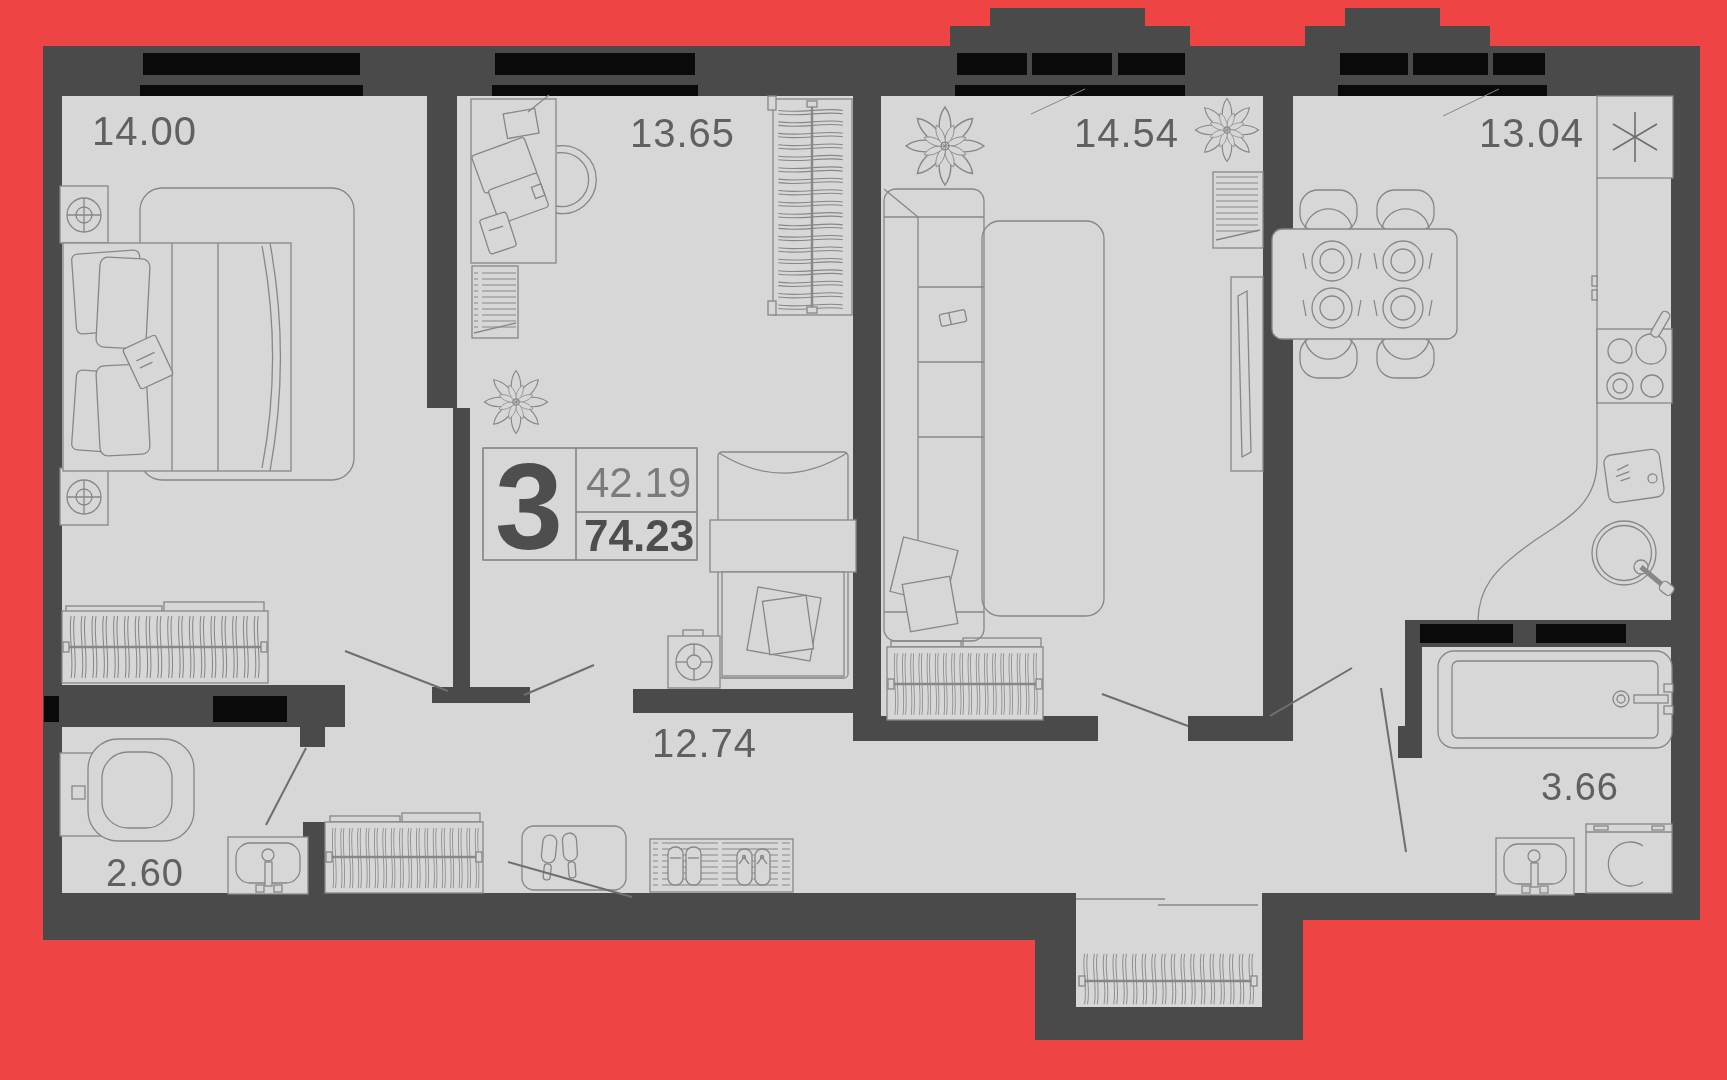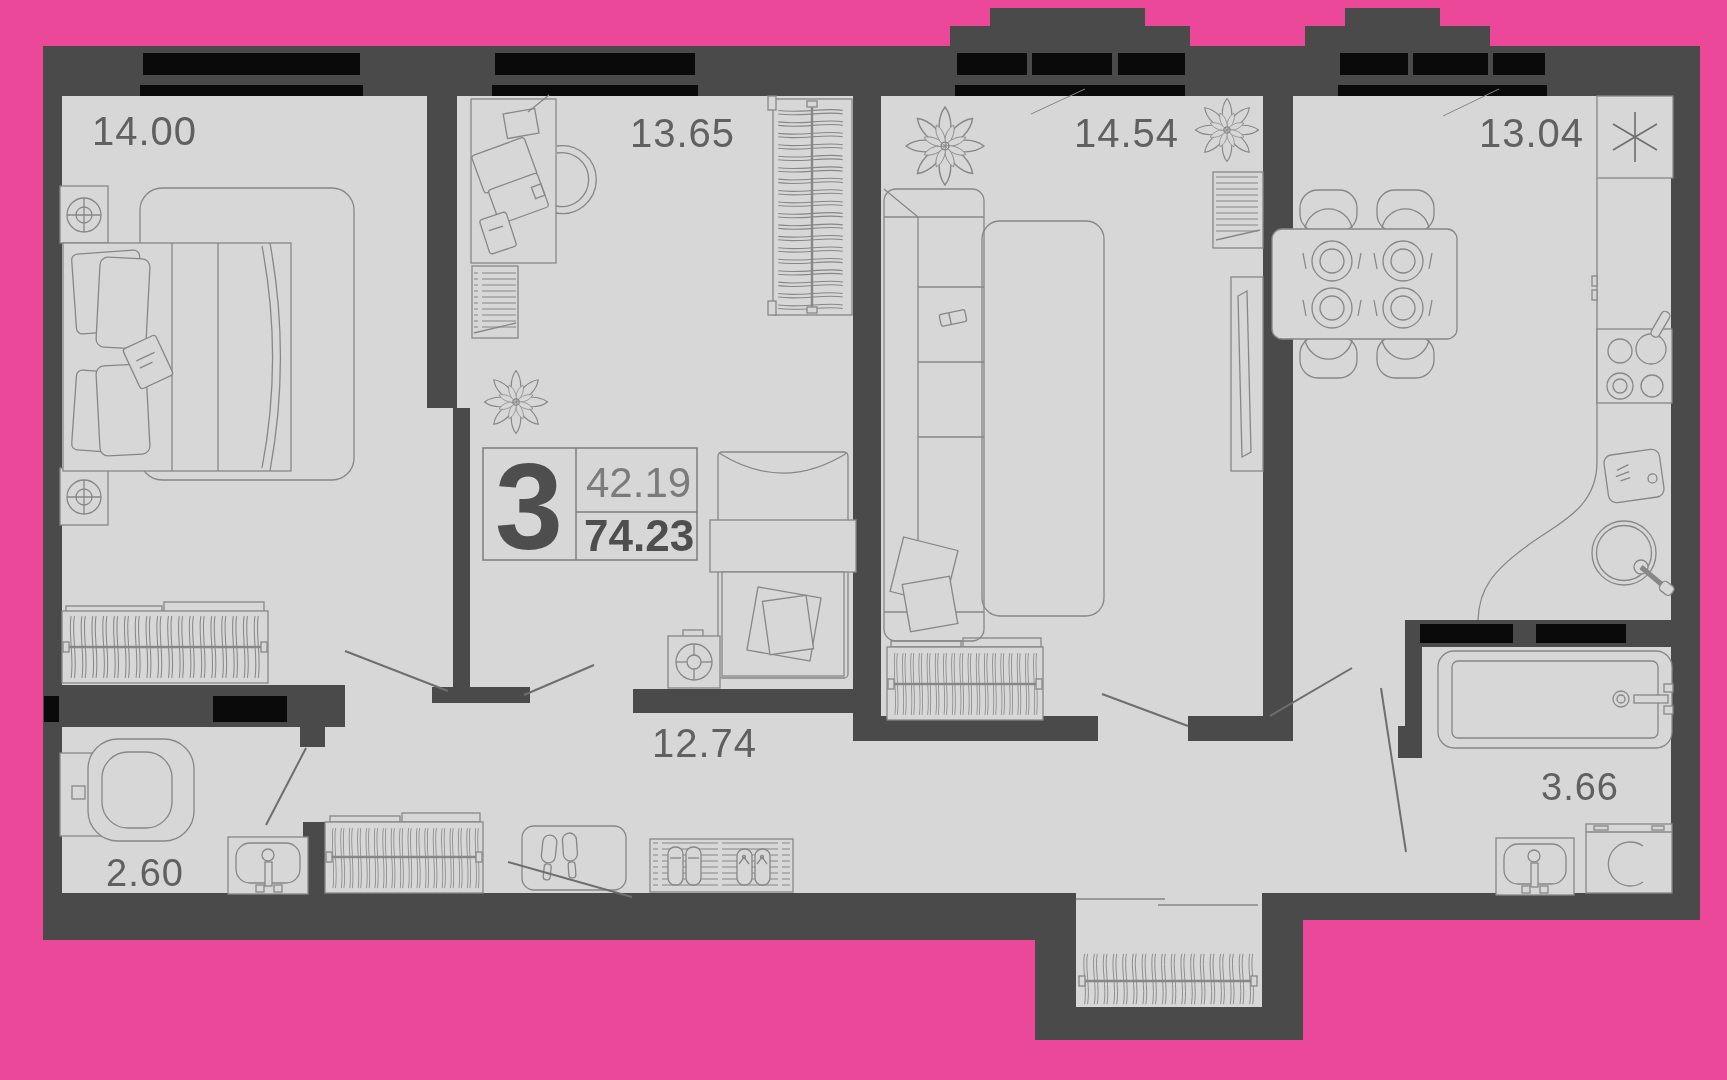--- a/index.html
+++ b/index.html
@@ -1,16 +1,16 @@
 <!DOCTYPE html>
 <html><head>
 <meta charset="utf-8">
 <style>
   html,body{margin:0;padding:0;background:#050505;}
-  .stage{position:relative;width:1727px;height:1080px;background:#ec4899;overflow:hidden;
+  .stage{position:relative;width:1727px;height:1080px;background:#ef4444;overflow:hidden;
          font-family:"Liberation Sans", sans-serif;}
   svg{display:block;}
   text{font-family:"Liberation Sans", sans-serif;}
   .room-label{fill:#606060;font-size:40px;letter-spacing:1px;}
   .lbl-small{fill:#606060;font-size:38px;letter-spacing:1px;}
   .furn{stroke:#878787;stroke-width:1.3;fill:none;}
   .furnf{stroke:#878787;stroke-width:1.3;fill:#d7d7d7;}
   .wall{fill:#4a4a4a;}
   .leaf{stroke:#6e6e6e;stroke-width:2;fill:none;}
   .rail{stroke:#878787;stroke-width:2.4;}

